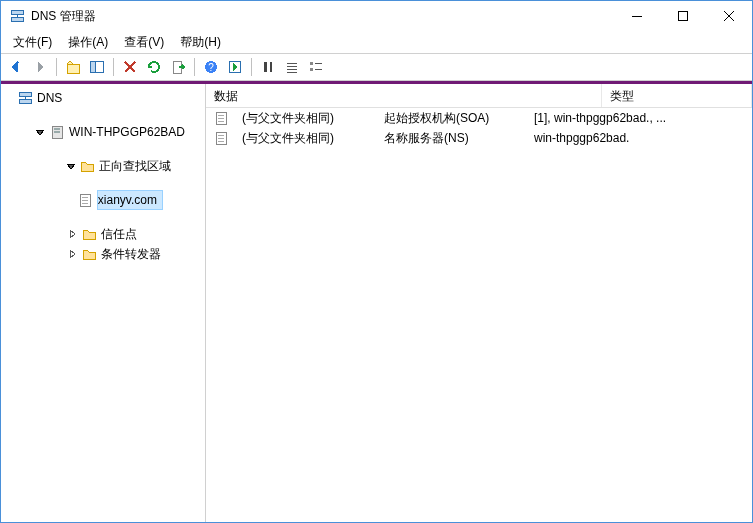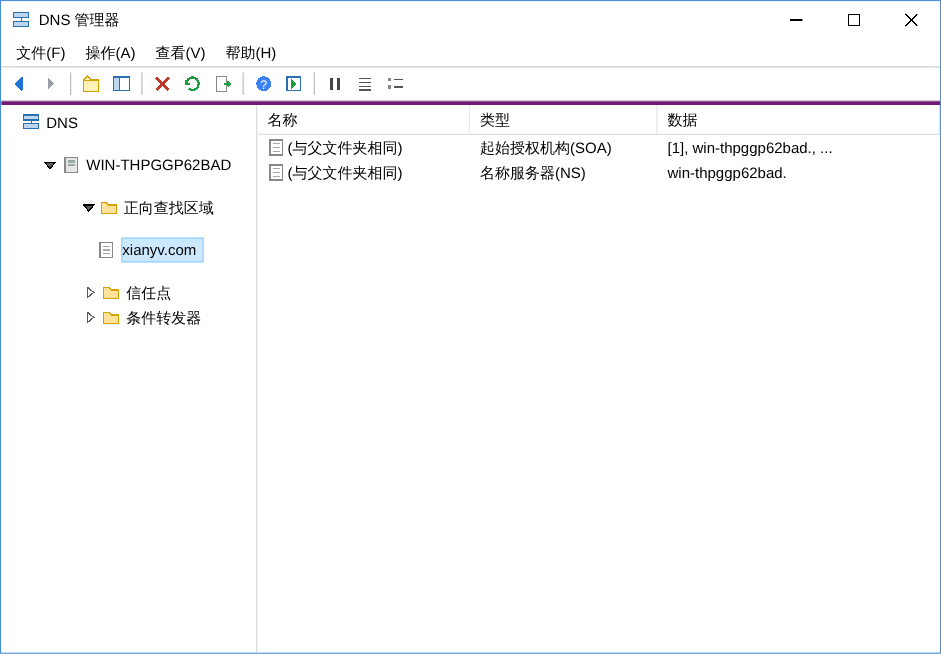--- a/index.html
+++ b/index.html
@@ -125,21 +125,21 @@
   .col-name { width: 170px; }
   .col-type { width: 150px; }
   .col-data { flex: 1; }
   .list-body { }
   .list-row {
     display: flex;
     height: 20px;
     align-items: center;
   }
   .cell { padding: 0 8px; overflow: hidden; text-overflow: ellipsis; white-space: nowrap; }
-  .cell.col-name { display: flex; align-items: center; gap: 0; }
+  .cell.col-name { display: flex; align-items: center; gap: 12px; }
   .rec-icon { width: 16px; height: 16px; display: inline-flex; align-items: center; justify-content: center; flex-shrink: 0; }
   
   svg { shape-rendering: crispEdges; }
 </style>
 </head>
 <body>
 
 <div class="titlebar">
   <span class="app-icon">
     <svg width="16" height="16" viewBox="0 0 16 16">
@@ -356,23 +356,22 @@
               </li>
             </ul>
           </li>
         </ul>
       </li>
     </ul>
   </div>
 
   <div class="list-pane">
     <div class="list-header">
-      <div class="col-h col-name">名称</div>
+      <div class="col-h col-data">数据</div>
       <div class="col-h col-type">类型</div>
-      <div class="col-h col-data">数据</div>
     </div>
     <div class="list-body">
       <div class="list-row">
         <div class="cell col-name">
           <span class="rec-icon">
             <svg width="16" height="16" viewBox="0 0 16 16">
                 <rect x="2" y="2" width="10" height="12" fill="#fff" stroke="#888"></rect>
                 <line x1="4" y1="5" x2="10" y2="5" stroke="#aaa"></line>
                 <line x1="4" y1="8" x2="10" y2="8" stroke="#aaa"></line>
                 <line x1="4" y1="11" x2="10" y2="11" stroke="#aaa"></line>

